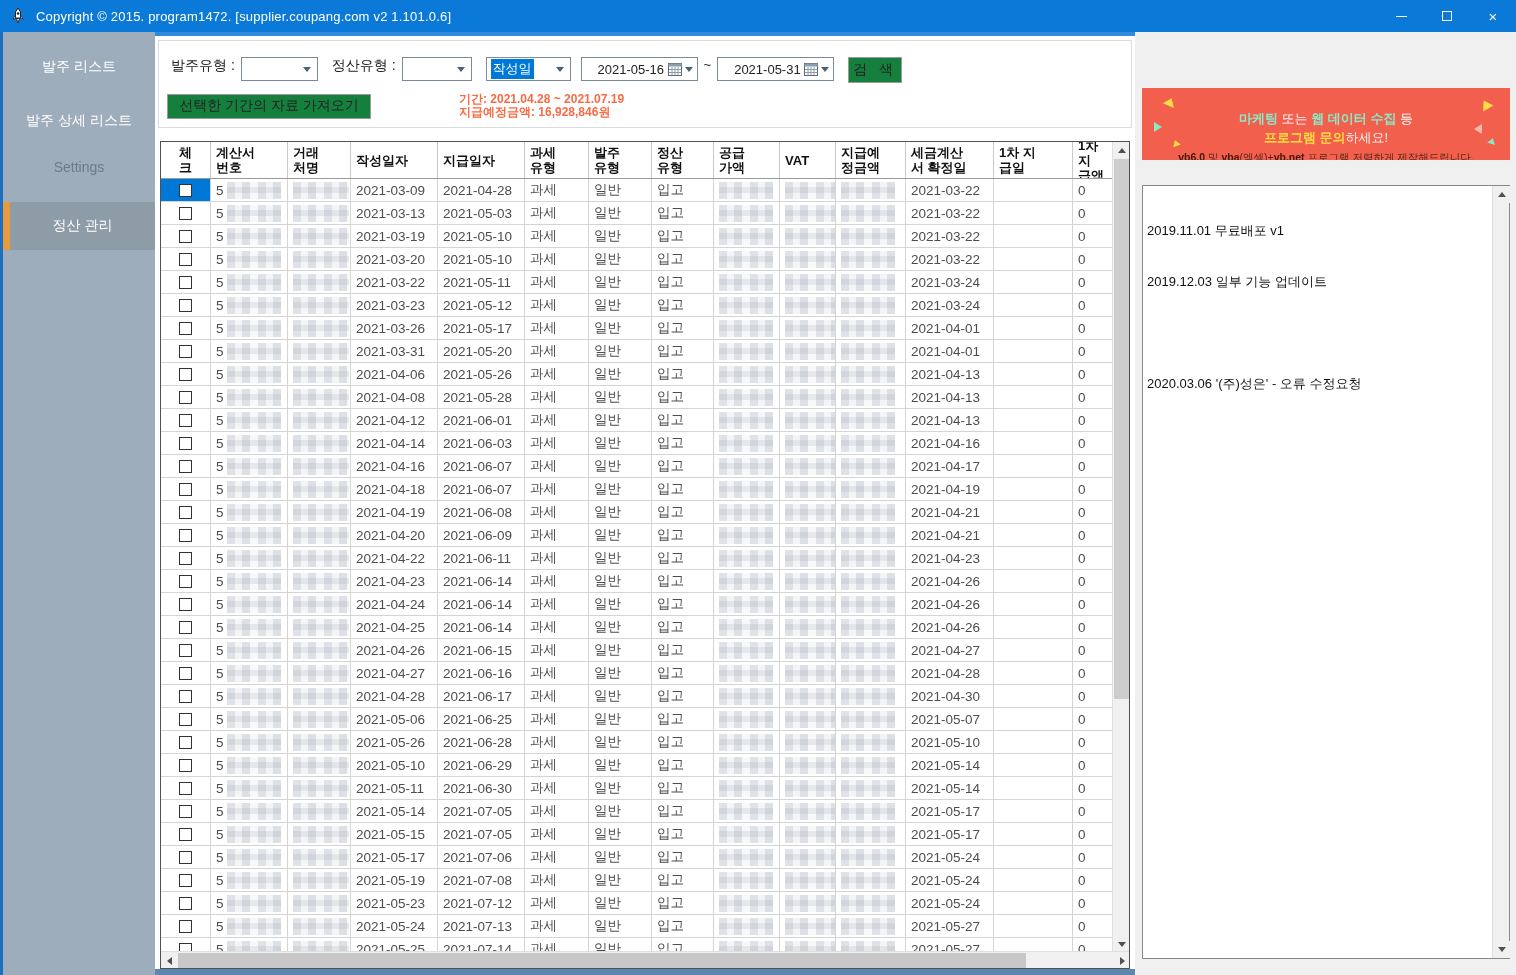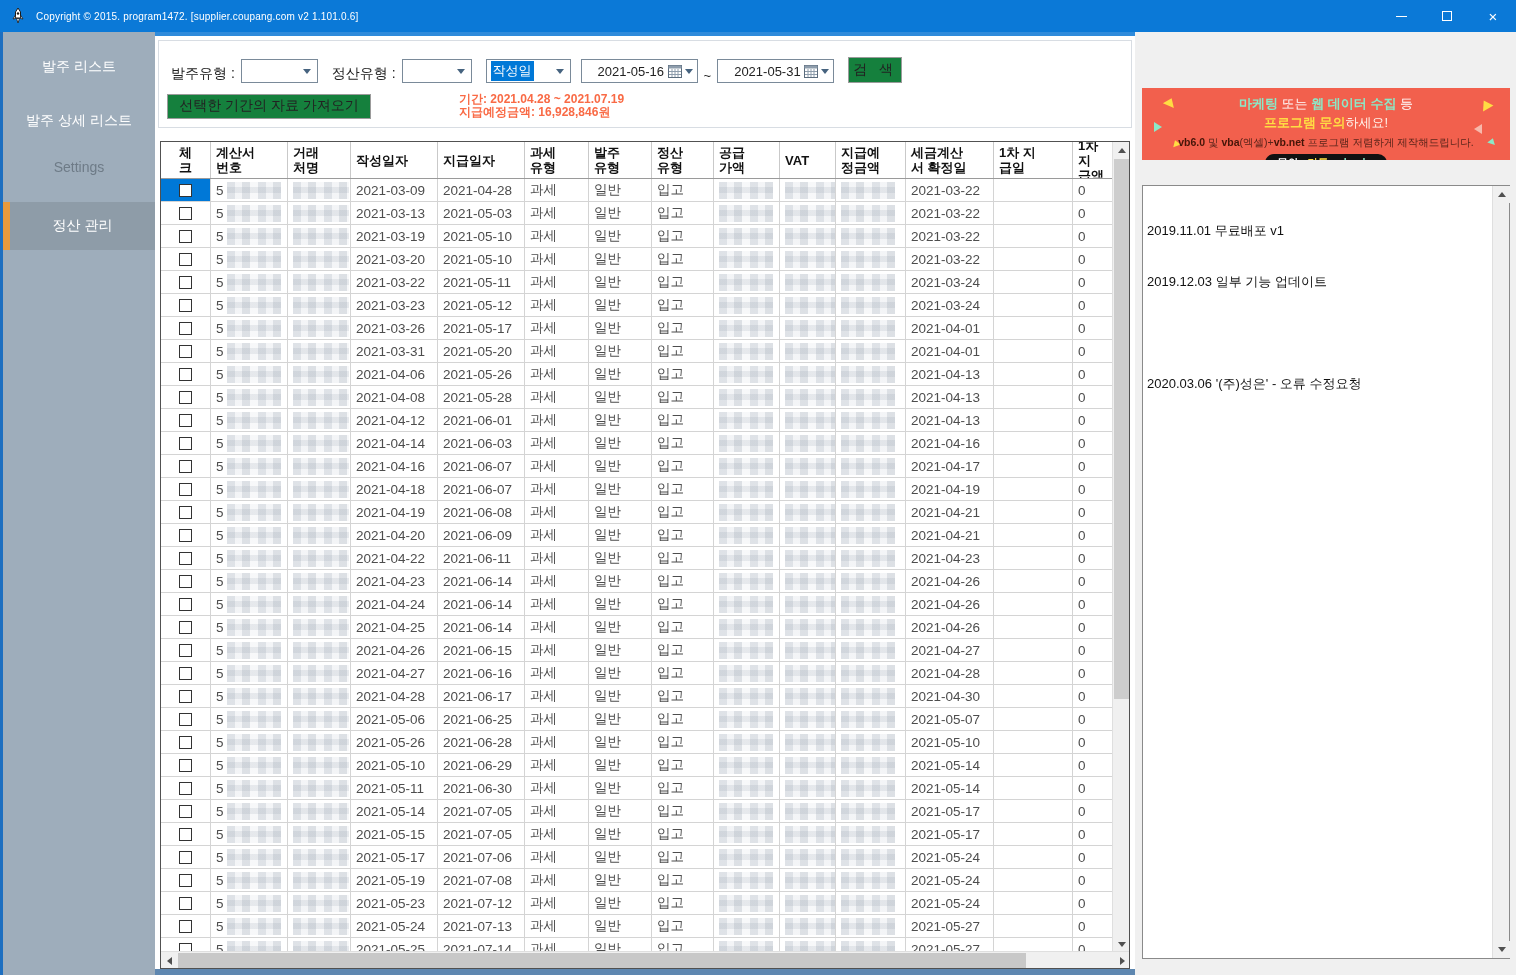--- a/index.html
+++ b/index.html
@@ -2,40 +2,40 @@
 <html><head>
 <meta charset="utf-8">
 <style>
   * { margin:0; padding:0; box-sizing:border-box; }
   html,body { width:1516px; height:975px; overflow:hidden; }
   body { font-family:"Liberation Sans","DejaVu Sans",sans-serif; background:#F0F0F0; position:relative; }
 
   
   .titlebar { position:absolute; left:0; top:0; width:1516px; height:32px; background:#0B79D7; display:flex; align-items:center; color:#fff; }
   .titlebar .app-ico { width:20px; height:20px; margin:0 8px 0 8px; display:flex; align-items:center; justify-content:center; }
-  .titlebar .ttl { font-size:10px; letter-spacing:.2px; }
+  .titlebar .ttl { font-size:13px; letter-spacing:.2px; }
   .win-btns { position:absolute; right:0; top:0; height:32px; display:flex; }
   .win-btn { width:46px; height:32px; display:flex; align-items:center; justify-content:center; color:#fff; font-size:15px; }
   .wb-min i { display:block; width:11px; height:1px; background:#fff; }
   .wb-max i { display:block; width:10px; height:10px; border:1px solid #fff; }
 
   
   .sidebar { position:absolute; left:0; top:32px; width:155px; bottom:0; background:#9EADBB; border-left:3px solid #1D6FC0; }
   .side-item { height:46px; display:flex; align-items:center; justify-content:center; color:#FFFFFF; font-size:14px; cursor:default; }
   .si-0 { margin-top:12px; } .si-1 { margin-top:8px; } 
   .side-item.active { background:#8E9CA8; border-left:7px solid #E89A3C; margin-top:12px; height:48px; }
   .side-item.settings { color:#6E7B87; margin-top:0px; }
 
   
   .main { position:absolute; left:155px; top:32px; width:980px; bottom:0; background:#FFFFFF; border-top:4px solid #2F8BDB; }
   .main-bottom-strip { position:absolute; left:0; bottom:0; width:100%; height:6px; background:#5E87B0; }
 
   
   .toolbox { position:absolute; left:3px; top:4px; width:974px; height:88px; background:#fff; border:1px solid #D8DDE3; }
-  .tb-row1 { position:absolute; left:12px; top:16px; height:26px; display:flex; align-items:flex-end; }
+  .tb-row1 { position:absolute; left:12px; top:16px; height:26px; display:flex; align-items:flex-start; }
   .tb-label { font-size:14px; color:#222; margin-right:6px; }
   .combo { height:24px; background:#fff; border:1px solid #7A8A99; display:flex; align-items:center; justify-content:space-between; padding-left:4px; margin-right:14px; }
   .combo .chev { width:0; height:0; border-left:4px solid transparent; border-right:4px solid transparent; border-top:5px solid #46637F; margin-right:6px; margin-left:8px; }
   .combo.c-order { width:77px; } .combo.c-settle { width:70px; } .combo.c-datefield { width:85px; margin-right:10px; }
   .combo .sel-hl { background:#0078D7; color:#fff; font-size:13px; padding:1px 2px; }
   .datebox { width:117px; height:24px; border:1px solid #7A8A99; display:flex; align-items:center; font-size:13px; color:#222; padding-left:16px; margin-right:4px; background:#fff; }
   .datebox .cal { margin-left:auto; display:flex; align-items:center; }
   .datebox .cal svg { display:block; }
   .datebox .cal .chev { width:0; height:0; border-left:4px solid transparent; border-right:4px solid transparent; border-top:5px solid #46637F; margin:0 4px 0 3px; }
   .tilde { font-size:13px; color:#222; margin:0 6px 0 2px; }
@@ -73,21 +73,21 @@
   .tri-up { width:0; height:0; border-left:4px solid transparent; border-right:4px solid transparent; border-bottom:5px solid #505050; }
   .tri-dn { width:0; height:0; border-left:4px solid transparent; border-right:4px solid transparent; border-top:5px solid #505050; }
   .tri-lf { width:0; height:0; border-top:4px solid transparent; border-bottom:4px solid transparent; border-right:5px solid #505050; }
   .tri-rt { width:0; height:0; border-top:4px solid transparent; border-bottom:4px solid transparent; border-left:5px solid #505050; }
   .v-thumb { position:absolute; left:1px; top:17px; width:15px; height:540px; background:#CDCDCD; }
   .h-thumb { position:absolute; top:1px; left:17px; height:15px; width:848px; background:#C8C8C8; }
 
   
   .rightpanel { position:absolute; left:1135px; top:32px; width:381px; bottom:0; background:#F0F0F0; }
   .banner { position:absolute; left:7px; top:56px; width:368px; height:72px; background:#F2604D; overflow:hidden; }
-  .banner-inner { position:relative; width:100%; height:100%; text-align:center; padding-top:7px; }
+  .banner-inner { position:relative; width:100%; height:100%; text-align:center; padding-top:22px; }
   .bn-l1 { font-size:13px; color:#FFFFFF; }
   .bn-mint { color:#8BE9C7; font-weight:bold; }
   .bn-yellow { color:#FFDD43; font-weight:bold; }
   .bn-l2 { font-size:13px; color:#FFF2EA; margin-top:1px; }
   .bn-l3 { font-size:10.5px; color:#5A241A; margin-top:4px; }
   .bn-l3 b { color:#451508; }
   .bn-pill { display:inline-block; margin-top:4px; background:#111; color:#fff; border-radius:9px; font-size:10.5px; font-weight:bold; padding:2px 12px 3px; }
   .bn-pill .k { color:#FFDD43; } .bn-pill .v { color:#8BE9C7; }
   .confetti { position:absolute; }
   .cf-t { width:0; height:0; }

